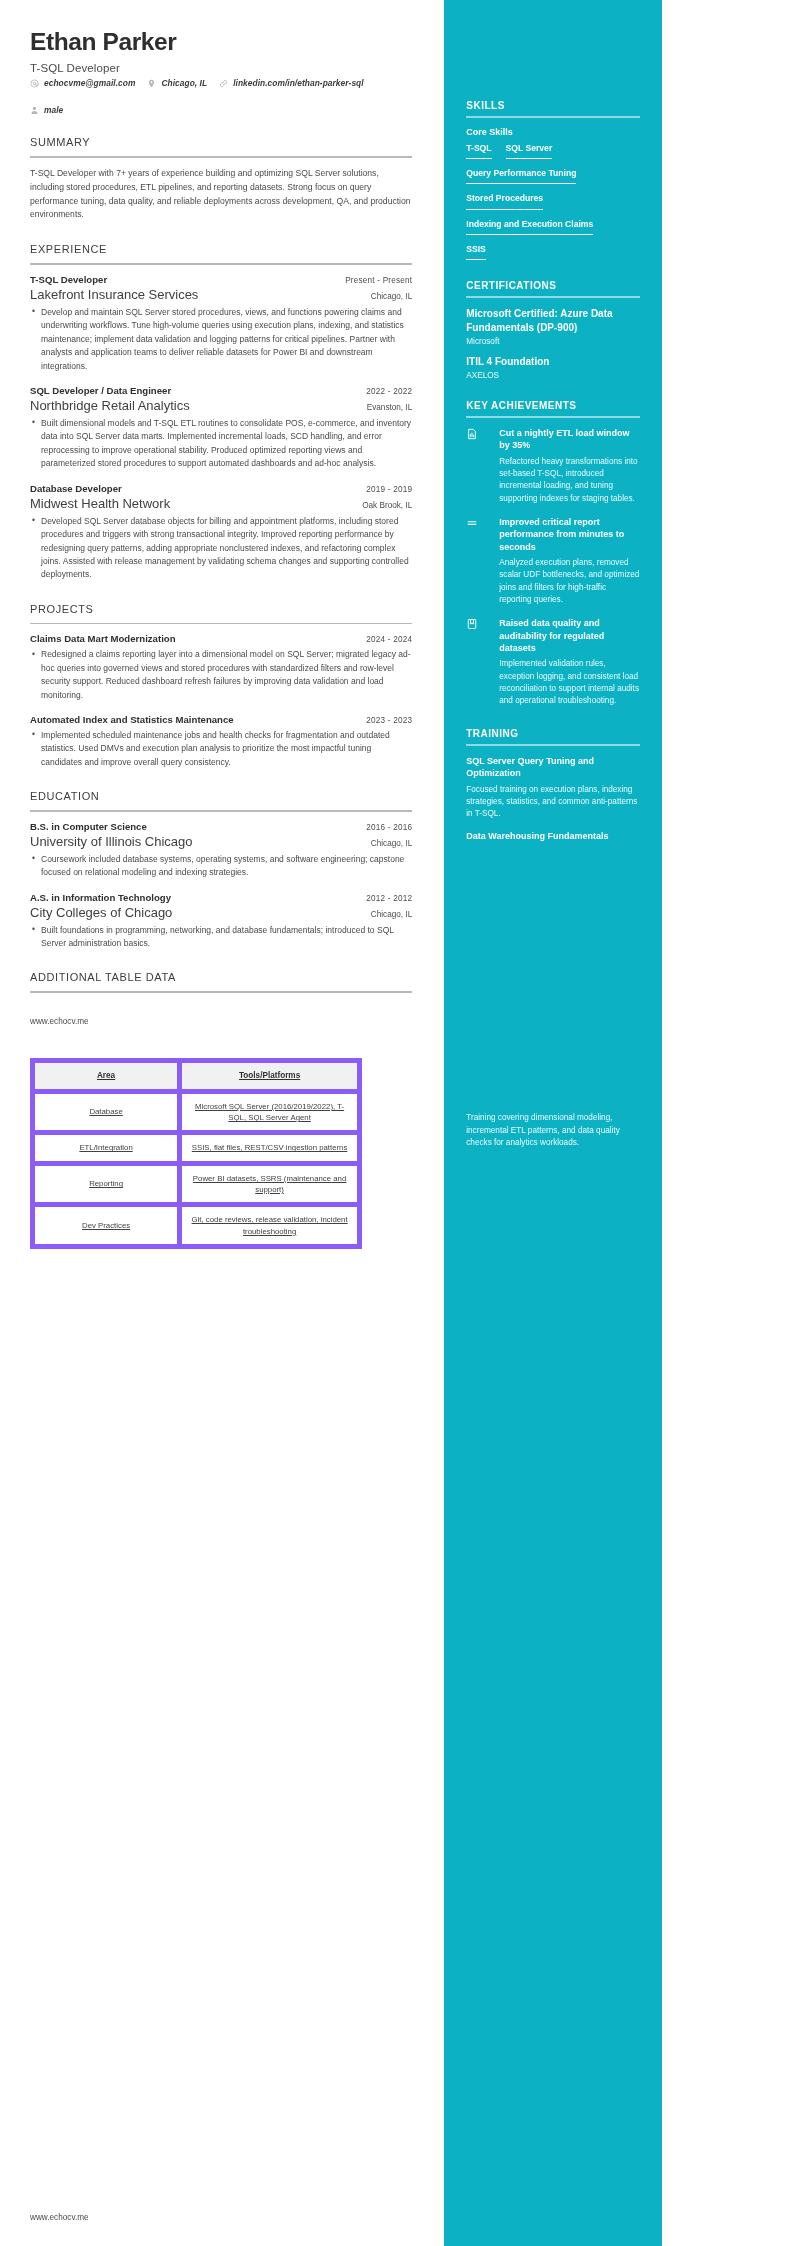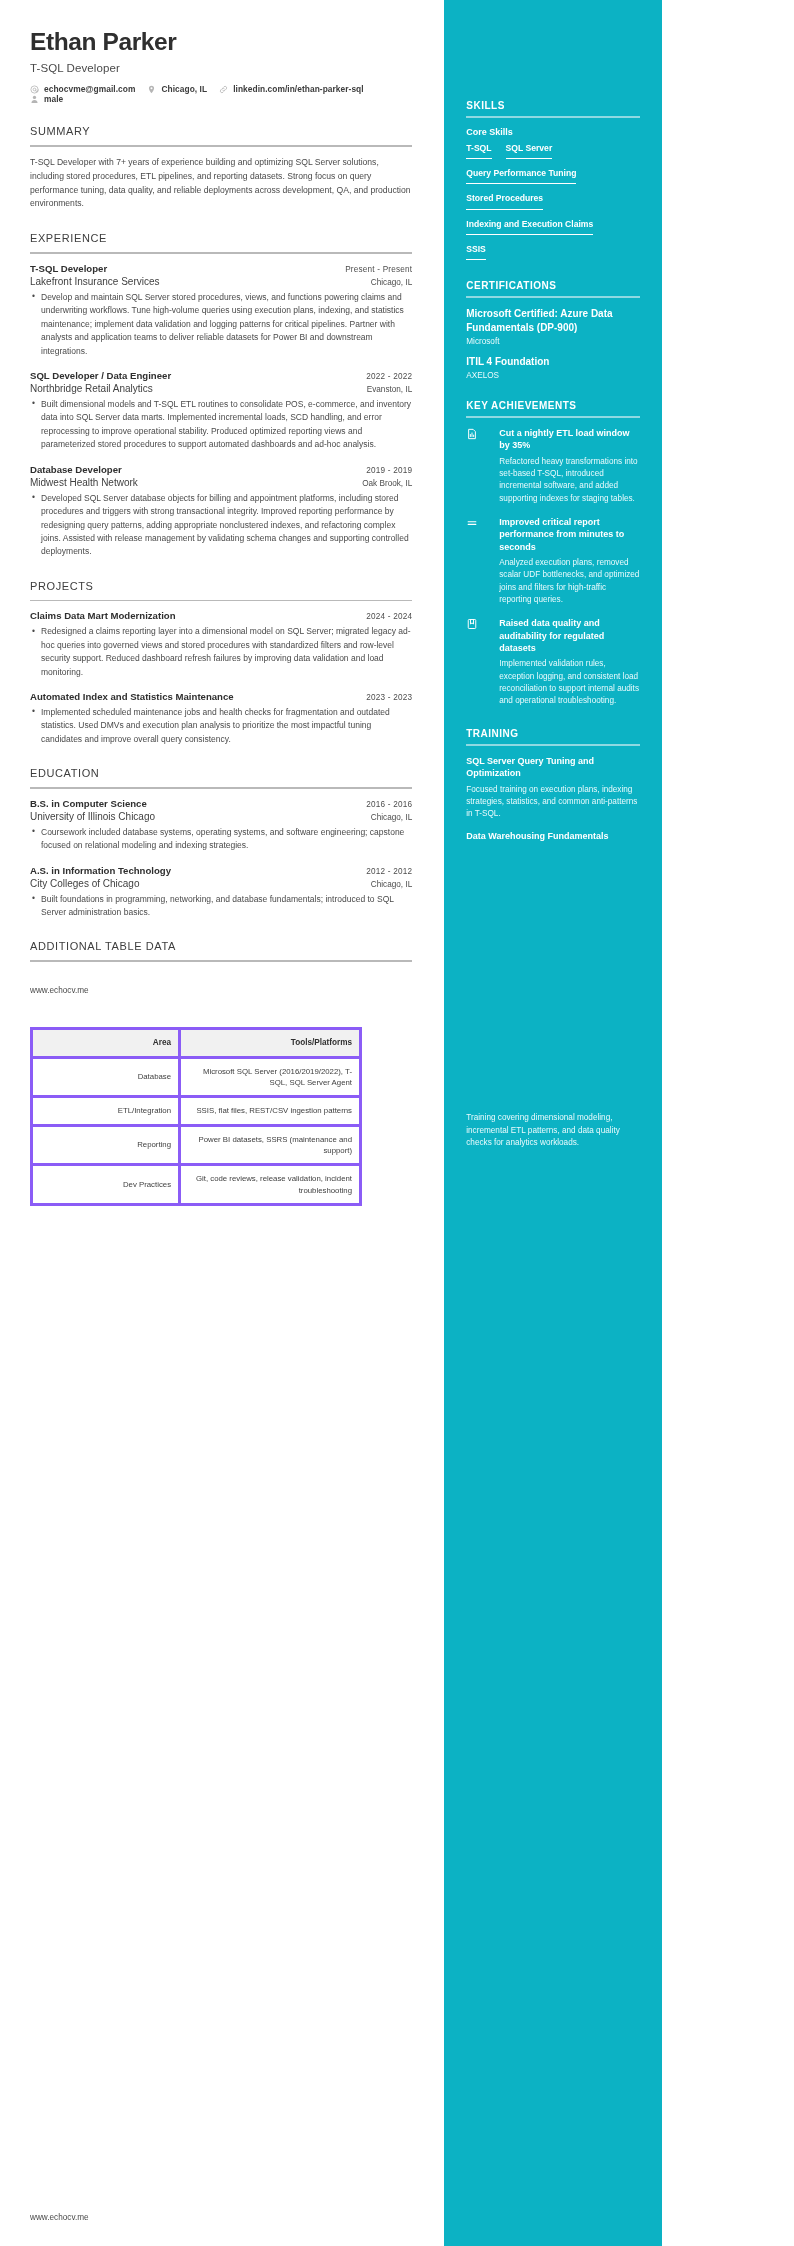--- a/index.html
+++ b/index.html
@@ -32,23 +32,24 @@
   .job-title {
     font-size: 11.5px;
     color: #4a4a4a;
     margin-top: 6px;
     letter-spacing: 0.1px;
   }
   .contact-row {
     display: flex;
     flex-wrap: wrap;
     align-items: center;
-    margin-top: 10px;
-    gap: 0 12px;
+    margin-top: 4px;
+    gap: 17px 12px;
     max-width: 345px;
+    font-style: italic;
   }
   .contact-item {
     display: flex;
     align-items: center;
     gap: 5px;
     font-size: 8.4px;
     font-weight: bold;
     color: #3c3c3c;
     letter-spacing: 0.05px;
     white-space: nowrap;
@@ -94,21 +95,21 @@
     letter-spacing: 0.2px;
   }
   .entry-sub {
     display: flex;
     justify-content: space-between;
     align-items: baseline;
     gap: 10px;
     margin-top: 2px;
   }
   .entry-org {
-    font-size: 10px;
+    font-size: 13px;
     color: #3f3f3f;
   }
   .entry-loc {
     font-size: 8.2px;
     color: #4d4d4d;
     white-space: nowrap;
   }
   ul.bullets {
     margin: 4px 0 0 0;
     padding-left: 11px;
@@ -135,27 +136,28 @@
     margin-top: 24px;
   }
   table.data-table {
     border-collapse: collapse;
     margin-top: 32px;
     width: 100%;
     max-width: 332px;
     table-layout: fixed;
   }
   table.data-table th, table.data-table td {
-    border: 3px solid #8b5cf6;
+    border: 5px solid #8b5cf6;
     padding: 7px 7px;
     font-size: 7.8px;
     line-height: 1.45;
-    text-align: right;
+    text-align: center;
     vertical-align: middle;
     color: #414141;
+    text-decoration: underline;
   }
   table.data-table th {
     font-weight: bold;
     background: #f1f1f1;
     color: #303030;
     font-size: 8.2px;
   }
   table.data-table col.c1 { width: 45%; }
   table.data-table col.c2 { width: 55%; }
 
@@ -515,21 +517,21 @@
 
       <div class="ach-item">
         <span class="ach-icon">
           <svg viewBox="0 0 16 16" fill="none" stroke="currentColor" stroke-width="1.3">
             <path d="M3.5 1.8h6l3 3v9.4h-9z"></path>
             <path d="M5.8 11.4V8.6M8 11.4V6.6M10.2 11.4V9.4" stroke-linecap="round"></path>
           </svg>
         </span>
         <div>
           <div class="ach-title">Cut a nightly ETL load window by 35%</div>
-          <div class="ach-desc">Refactored heavy transformations into set-based T-SQL, introduced incremental software, and added supporting indexes for staging tables.</div>
+          <div class="ach-desc">Refactored heavy transformations into set-based T-SQL, introduced incremental loading, and tuning supporting indexes for staging tables.</div>
         </div>
       </div>
 
       <div class="ach-item">
         <span class="ach-icon">
           <svg viewBox="0 0 16 16" fill="none" stroke="currentColor" stroke-width="1.4" stroke-linecap="round">
             <path d="M2.8 6.2h10.4M2.8 9.8h10.4"></path>
           </svg>
         </span>
         <div>

